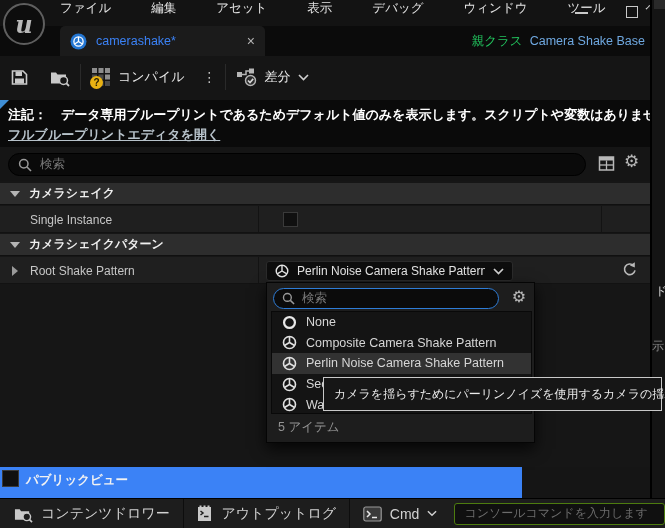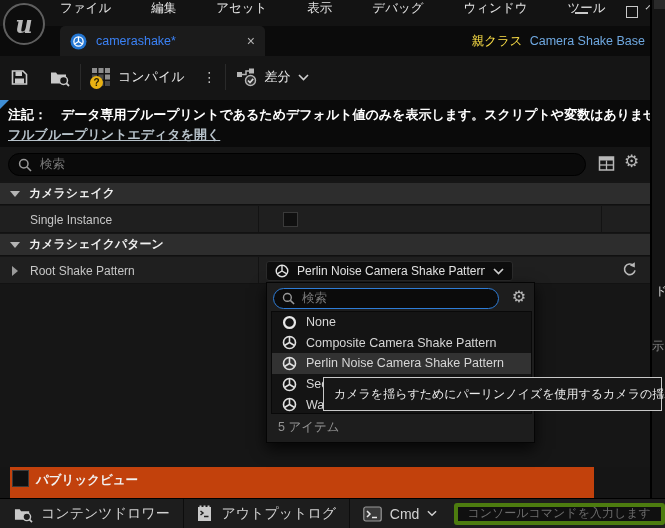--- a/index.html
+++ b/index.html
@@ -19,21 +19,21 @@
   .win-min { left:575px; top:12px; width:13px; height:2px; background:#c9c9c9; }
   .win-max { left:626px; top:6px; width:12px; height:12px; border:1.5px solid #c9c9c9; }
 
   
   .tab-row { left:0; top:26px; width:650px; height:30px; background:#0b0b0b; }
   .doc-tab { left:60px; top:26px; width:205px; height:30px; background:#1b1b1b;
     border-radius:5px 5px 0 0; display:flex; align-items:center; padding:0 10px; gap:9px; }
   .tab-title { color:#3b82f6; font-size:12.5px; flex:1; }
   .tab-close { color:#b5b5b5; font-size:14px; line-height:1; }
   .parent-class { right:20px; top:26px; height:30px; display:flex; align-items:center; gap:7px; }
-  .pc-label { color:#fde047; font-size:12.5px; }
+  .pc-label { color:#22c55e; font-size:12.5px; }
   .pc-value { color:#6fa8e0; font-size:12.5px; }
 
   
   .toolbar { left:0; top:56px; width:650px; height:42px; background:#151515;
     display:flex; align-items:center; }
   .tb-sep { width:1px; height:26px; background:#2a2a2a; }
   .tb-btn { display:flex; align-items:center; gap:7px; padding:0 10px; height:42px; }
   .tb-label { color:#eaeaea; font-size:13px; white-space:nowrap; }
   .kebab { color:#bdbdbd; font-size:14px; padding:0 8px; }
   .compile-wrap { position:relative; width:20px; height:20px; }
@@ -92,32 +92,32 @@
   .dd-item.sel { background:#323232; }
   .dd-item-label { color:#d6d6d6; font-size:12.5px; white-space:nowrap; }
   .dd-footer { position:absolute; left:11px; top:136px; color:#939393; font-size:12.5px; }
 
   
   .tooltip { left:323px; top:377px; width:339px; height:34px; background:#161616;
     border:1px solid #c9c9c9; z-index:30; display:flex; align-items:center; padding:0 10px; }
   .tooltip-text { color:#ececec; font-size:12px; white-space:nowrap; }
 
   
-  .public-view { left:10px; top:467px; width:584px; height:31px; background:#c2410c; }
+  .public-view { left:0; top:467px; width:522px; height:31px; background:#3b82f6; }
   .pv-check { position:absolute; left:2px; top:3px; width:17px; height:17px;
     background:#101010; border:1px solid #3a3a3a; }
   .pv-label { position:absolute; left:26px; top:5px; color:#f2f2f2; font-size:12.5px; font-weight:bold; }
 
   .status-bar { left:0; top:498px; width:665px; height:30px; background:#1d1d1d;
     border-top:1px solid #000; display:flex; align-items:center; }
   .sb-item { display:flex; align-items:center; gap:8px; height:30px; padding:0 13px; }
   .sb-label { color:#d2d2d2; font-size:14px; white-space:nowrap; }
   .sb-sep { width:1px; height:30px; background:#0d0d0d; }
   .console-input { margin-left:4px; width:262px; height:22px; background:#101010;
-    border:4px solid #4d7c0f; border-radius:3px; display:flex; align-items:center; padding:0 9px; }
+    border:1px solid #4d7c0f; border-radius:3px; display:flex; align-items:center; padding:0 9px; }
   .console-ph { color:#6c6c6c; font-size:12px; white-space:nowrap; }
 
   
   .right-sliver { left:650px; top:0; width:15px; height:498px; background:#141414;
     border-left:2px solid #000; overflow:hidden; }
   .sliver-top { position:absolute; left:2px; top:0; width:13px; height:9px; background:#2a2a2a; }
   .sliver-g1 { position:absolute; left:3px; top:283px; color:#cfcfcf; font-size:12px; }
   .sliver-g2 { position:absolute; left:0px; top:338px; color:#8a8a8a; font-size:12px; }
 
   svg { display:block; }

